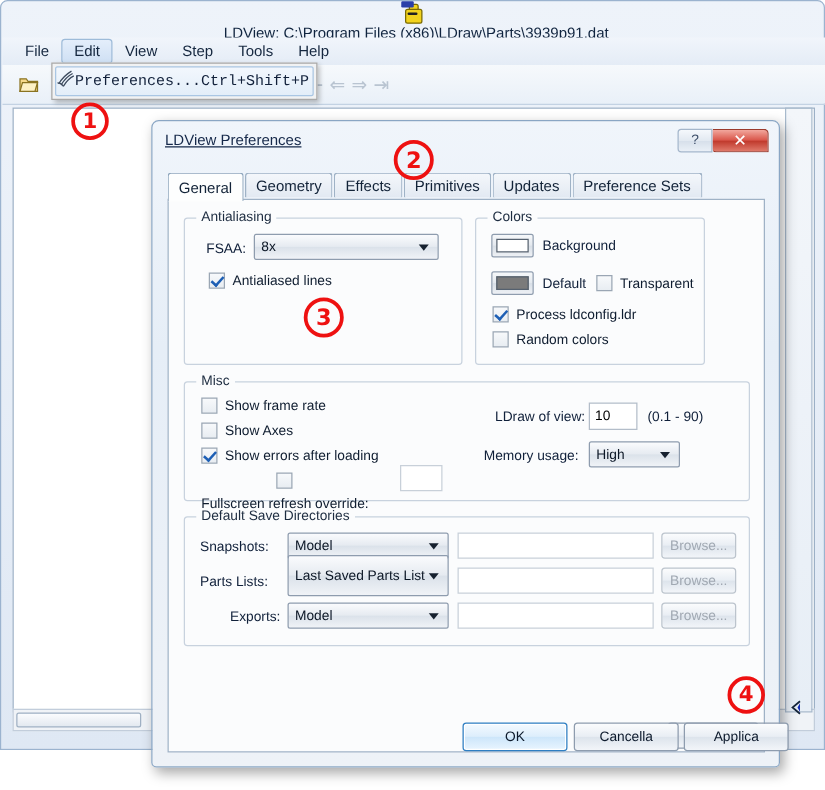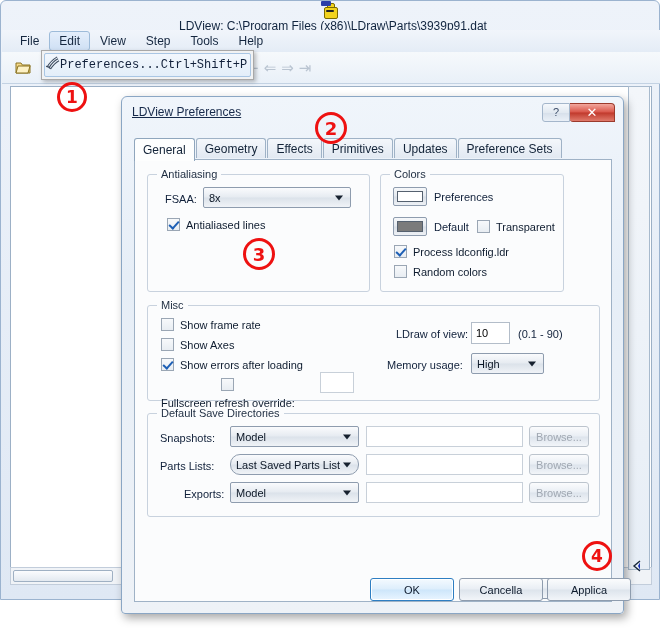--- a/index.html
+++ b/index.html
@@ -572,21 +572,21 @@
         <span>Antialiased lines</span>
       </div>
     </div>
 
     <div class="group" style="left:245px; top:14px; width:184px; height:118px;">
       <div class="gtitle">Colors</div>
 
       <div class="colorbtn" style="position:absolute; left:12px; top:12px; width:34px; height:19px;">
         <span class="swatch" style="background:#ffffff;"></span>
       </div>
-      <div class="row-label" style="position:absolute; left:53px; top:16px;">Preferences</div>
+      <div class="row-label" style="position:absolute; left:53px; top:16px;">Background</div>
 
       <div class="colorbtn" style="position:absolute; left:12px; top:42px; width:34px; height:19px;">
         <span class="swatch" style="background:#7b7b7b;"></span>
       </div>
       <div class="row-label" style="position:absolute; left:53px; top:46px;">Default</div>
 
       <div class="chk-row" style="left:96px; top:45px;">
         <span class="checkbox"></span>
         <span>Transparent</span>
       </div>
@@ -639,21 +639,21 @@
 
       <div class="row-label" style="position:absolute; left:12px; top:18px;">Snapshots:</div>
       <div class="combo" style="position:absolute; left:82px; top:12px; width:129px; height:21px;">
         <span>Model</span>
         <span class="arrow"></span>
       </div>
       <div class="textbox disabled" style="position:absolute; left:218px; top:12px; width:157px; height:21px;"></div>
       <div class="btn disabled" style="position:absolute; left:381px; top:12px; width:60px; height:21px;">Browse...</div>
 
       <div class="row-label" style="position:absolute; left:12px; top:46px;">Parts Lists:</div>
-      <div class="combo" style="position:absolute; left:82px; top:40px; width:129px; height:21px;border-radius:10px;">
+      <div class="combo" style="position:absolute; left:82px; top:30px; width:129px; height:33px;">
         <span>Last Saved Parts List</span>
         <span class="arrow"></span>
       </div>
       <div class="textbox disabled" style="position:absolute; left:218px; top:40px; width:157px; height:21px;"></div>
       <div class="btn disabled" style="position:absolute; left:381px; top:40px; width:60px; height:21px;">Browse...</div>
 
       <div class="row-label" style="position:absolute; left:36px; top:74px;">Exports:</div>
       <div class="combo" style="position:absolute; left:82px; top:68px; width:129px; height:21px;">
         <span>Model</span>
         <span class="arrow"></span>

